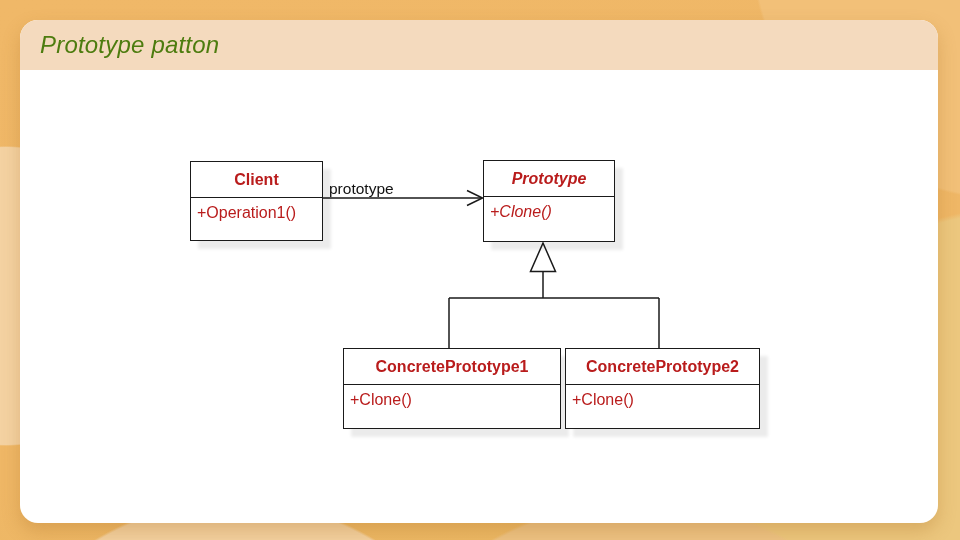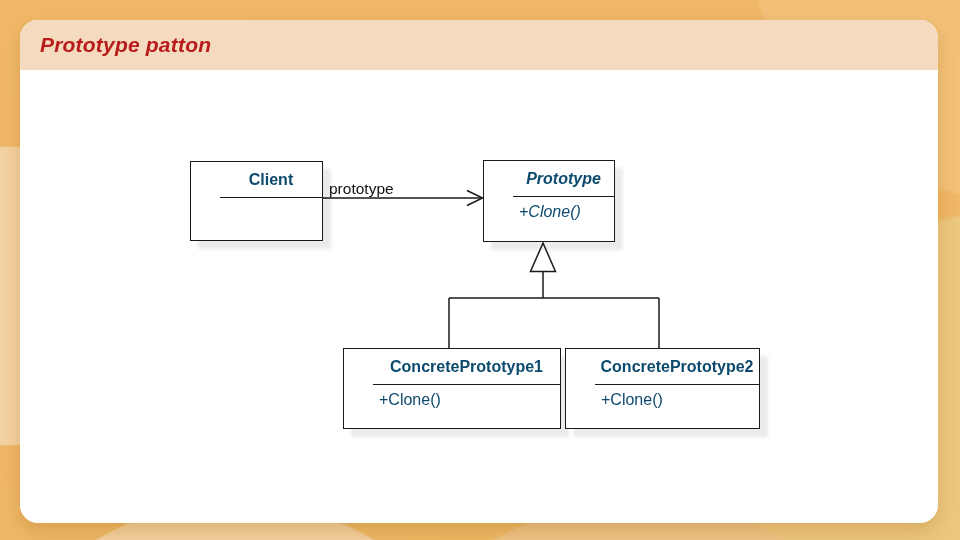--- a/index.html
+++ b/index.html
@@ -32,24 +32,24 @@
     overflow: hidden;
   }
   .card-header {
     height: 50px;
     background: #f4dabe;
     display: flex;
     align-items: center;
     padding-left: 20px;
   }
   .card-title {
-    font-size: 21px;
-    font-weight: bold;
+    font-size: 24px;
+    font-weight: normal;
     font-style: italic;
-    color: #b91c1c;
+    color: #4d7c0f;
     letter-spacing: 0.2px;
   }
 
   
   .diagram {
     position: absolute;
     left: 0; top: 0;
     width: 960px; height: 540px;
     pointer-events: none;
   }
@@ -58,22 +58,21 @@
     left: 0; top: 0;
     width: 960px; height: 540px;
   }
 
   .uml-class {
     position: absolute;
     box-sizing: border-box;
     background: #ffffff;
     border: 1.5px solid #1a1a1a;
     box-shadow: 8px 8px 3px rgba(0,0,0,0.08);
-    color: #0c4a6e;
-    padding-left: 29px;
+    color: #b91c1c;
   }
   .uml-title {
     box-sizing: border-box;
     height: 36px;
     border-bottom: 1.5px solid #1a1a1a;
     display: flex;
     align-items: center;
     justify-content: center;
     font-weight: bold;
     font-size: 16px;
@@ -124,20 +123,23 @@
       <path d="M543 272 V298"></path>
       <path d="M449 298 H659"></path>
       <path d="M449 298 V348"></path>
       <path d="M659 298 V348"></path>
       <path d="M543 243 L530.5 271.5 H555.5 Z" fill="#ffffff"></path>
     </g>
   </svg>
 
   <div class="uml-class" id="box-client">
     <div class="uml-title">Client</div>
+    <div class="uml-members">
+      <div class="uml-member">+Operation1()</div>
+    </div>
   </div>
 
   <div class="uml-class" id="box-prototype">
     <div class="uml-title italic">Prototype</div>
     <div class="uml-members">
       <div class="uml-member italic">+Clone()</div>
     </div>
   </div>
 
   <div class="uml-class" id="box-cp1">

